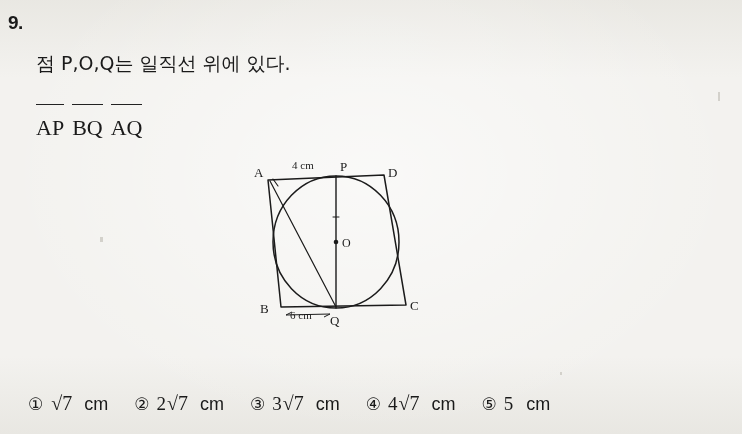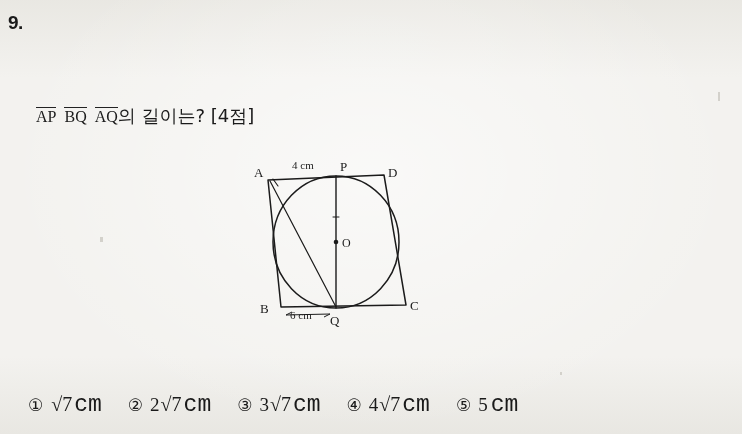--- a/index.html
+++ b/index.html
@@ -63,25 +63,25 @@
     top: 104px;
     font-size: 18px;
     font-family: "DejaVu Sans", sans-serif;
     white-space: pre;
     display: flex;
     align-items: baseline;
   }
   .seg {
     display: inline-block;
     border-top: 1.4px solid #222;
-    padding-top: 1px;
+    padding-top: 11px;
     line-height: 1.05;
     font-family: "Liberation Serif", serif;
     font-style: normal;
-    font-size: 16px;
+    font-size: 22px;
   }
   .figwrap {
     position: absolute;
     left: 226px;
     top: 155px;
     width: 250px;
     height: 190px;
   }
   .choices {
     position: absolute;
@@ -100,23 +100,23 @@
   .circnum {
     font-family: "DejaVu Sans", sans-serif;
     font-size: 17px;
     margin-right: 7px;
   }
   .rad {
     font-family: "Liberation Serif", serif;
     font-size: 20px;
   }
   .cm {
-    font-family: Liberation Mono, monospace;
-    font-size: 23px;
-    margin-left: 2px;
+    font-family: Liberation Sans, sans-serif;
+    font-size: 18px;
+    margin-left: 12px;
   }
   .coef {
     font-family: "Liberation Serif", serif;
     font-size: 19px;
     margin-right: 1px;
   }
   .gap { width: 26px; display:inline-block; }
   .speck {
     position: absolute;
     width: 3px; height: 5px;
@@ -132,28 +132,28 @@
 
 <div class="page">
 
   <div class="speck s1"></div>
   <div class="speck s2"></div>
   <div class="speck s3"></div>
 
   <div class="qnum">9.</div>
 
 
+  <div class="line2">점 P,O,Q는 일직선 위에 있다.</div>
 
   <div class="line3">
     <span class="seg">AP</span>
     <span style="display:inline-block;width:8px"></span>
     <span class="seg">BQ</span>
     <span style="display:inline-block;width:8px"></span>
     <span class="seg">AQ</span>
-    <span>의 길이는? [4점]</span>
   </div>
 
   <div class="figwrap">
     <svg width="250" height="190" viewBox="0 0 250 190">
       <g fill="none" stroke="#1b1b1b" stroke-width="1.5" stroke-linecap="round" stroke-linejoin="round">
 
         <path d="M 42 25 L 158 20 L 180 150 L 55 152 Z"></path>
 
         <ellipse cx="110" cy="87" rx="63" ry="66"></ellipse>
 

